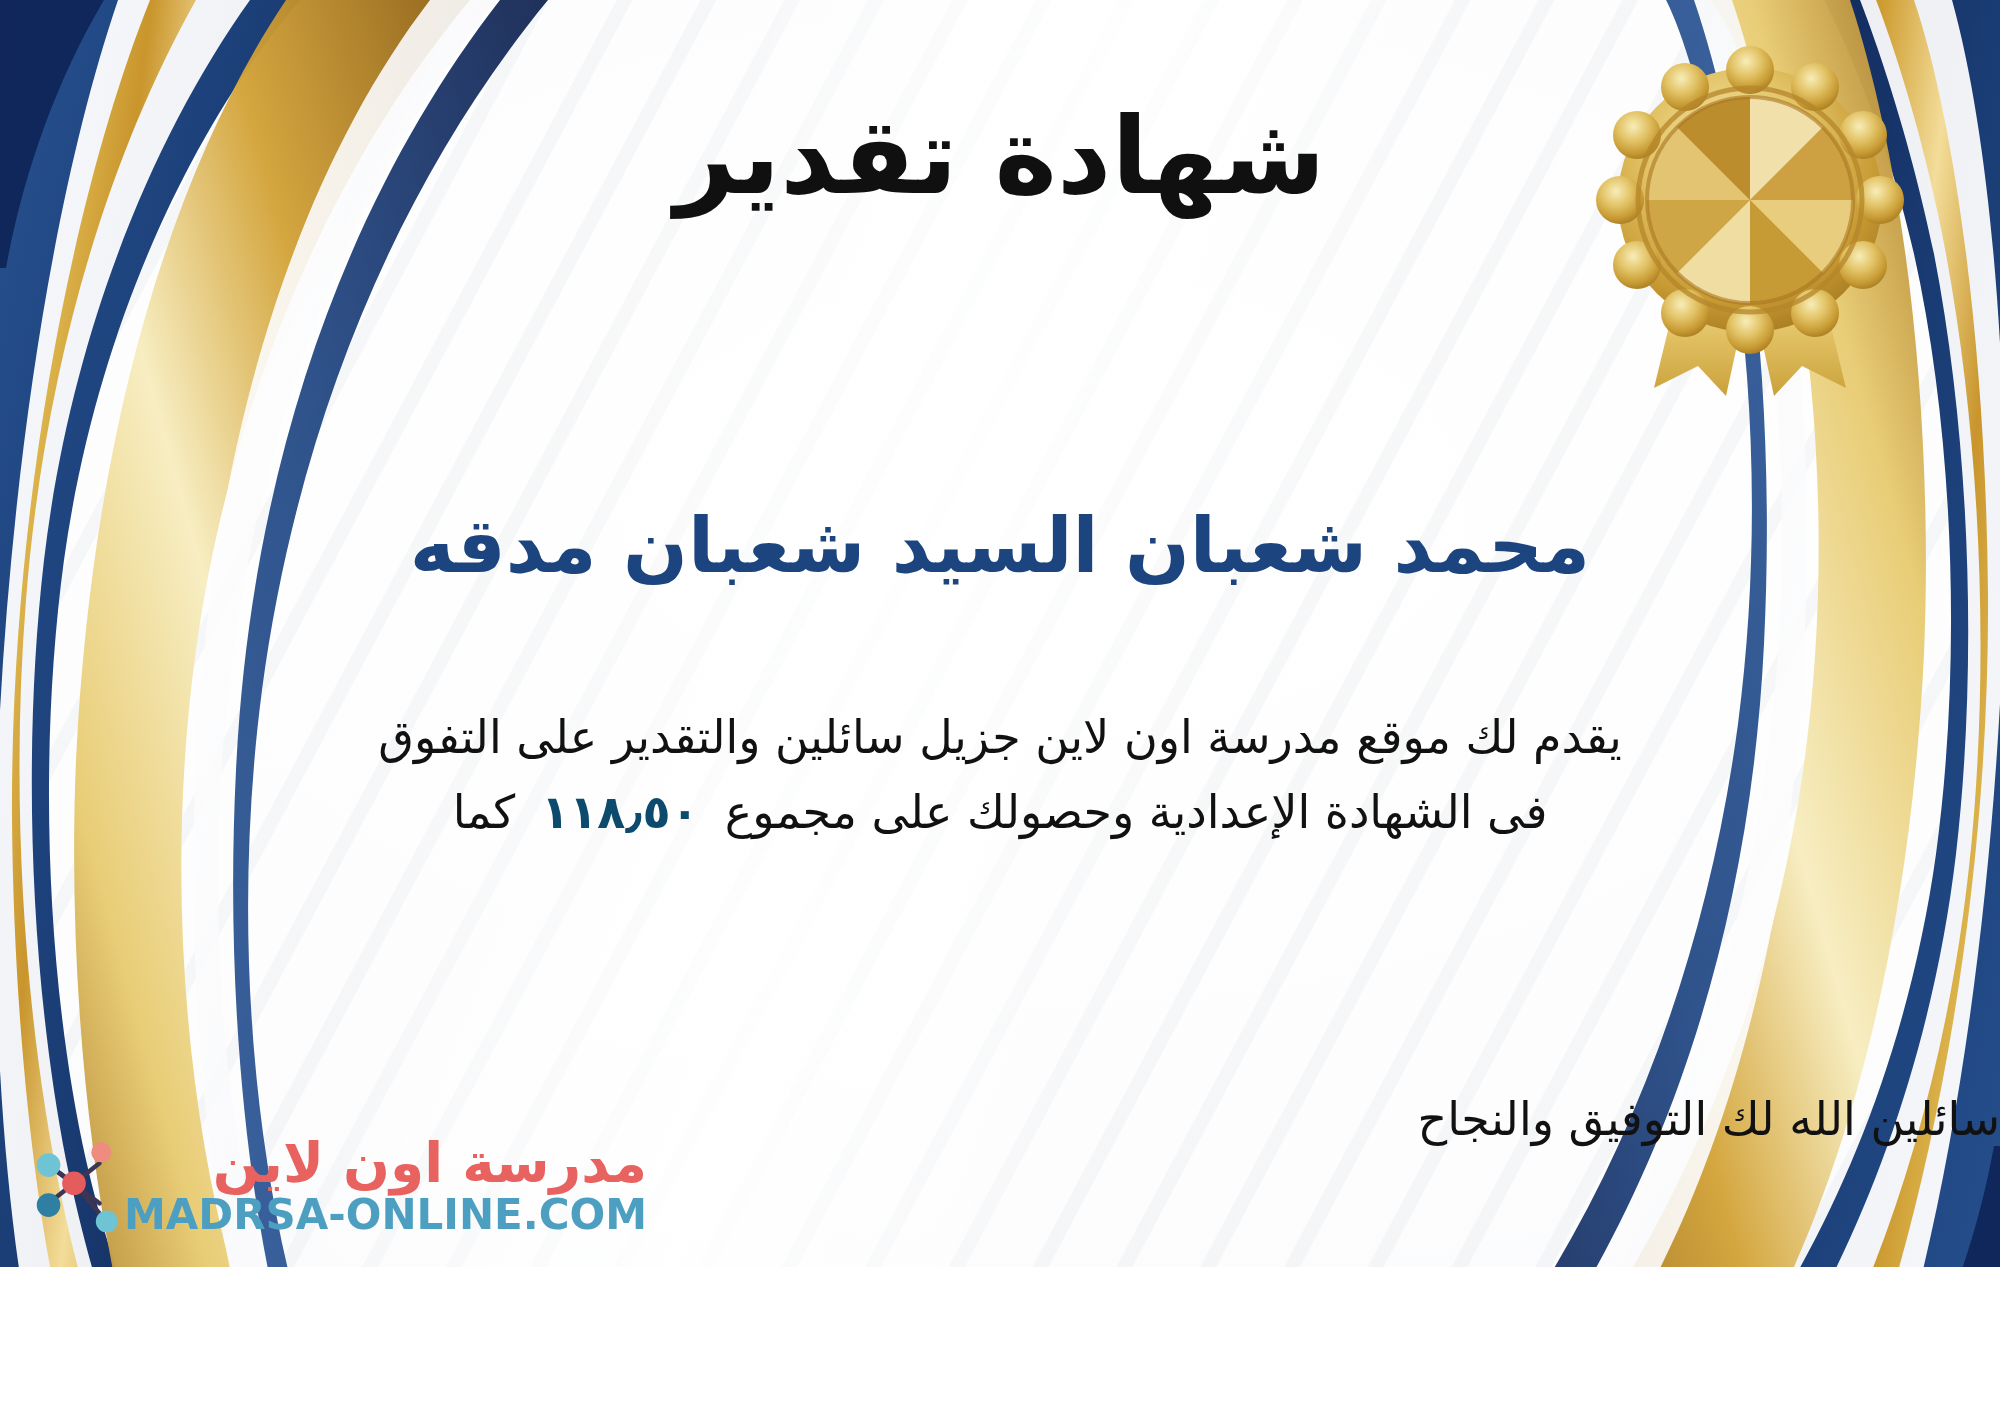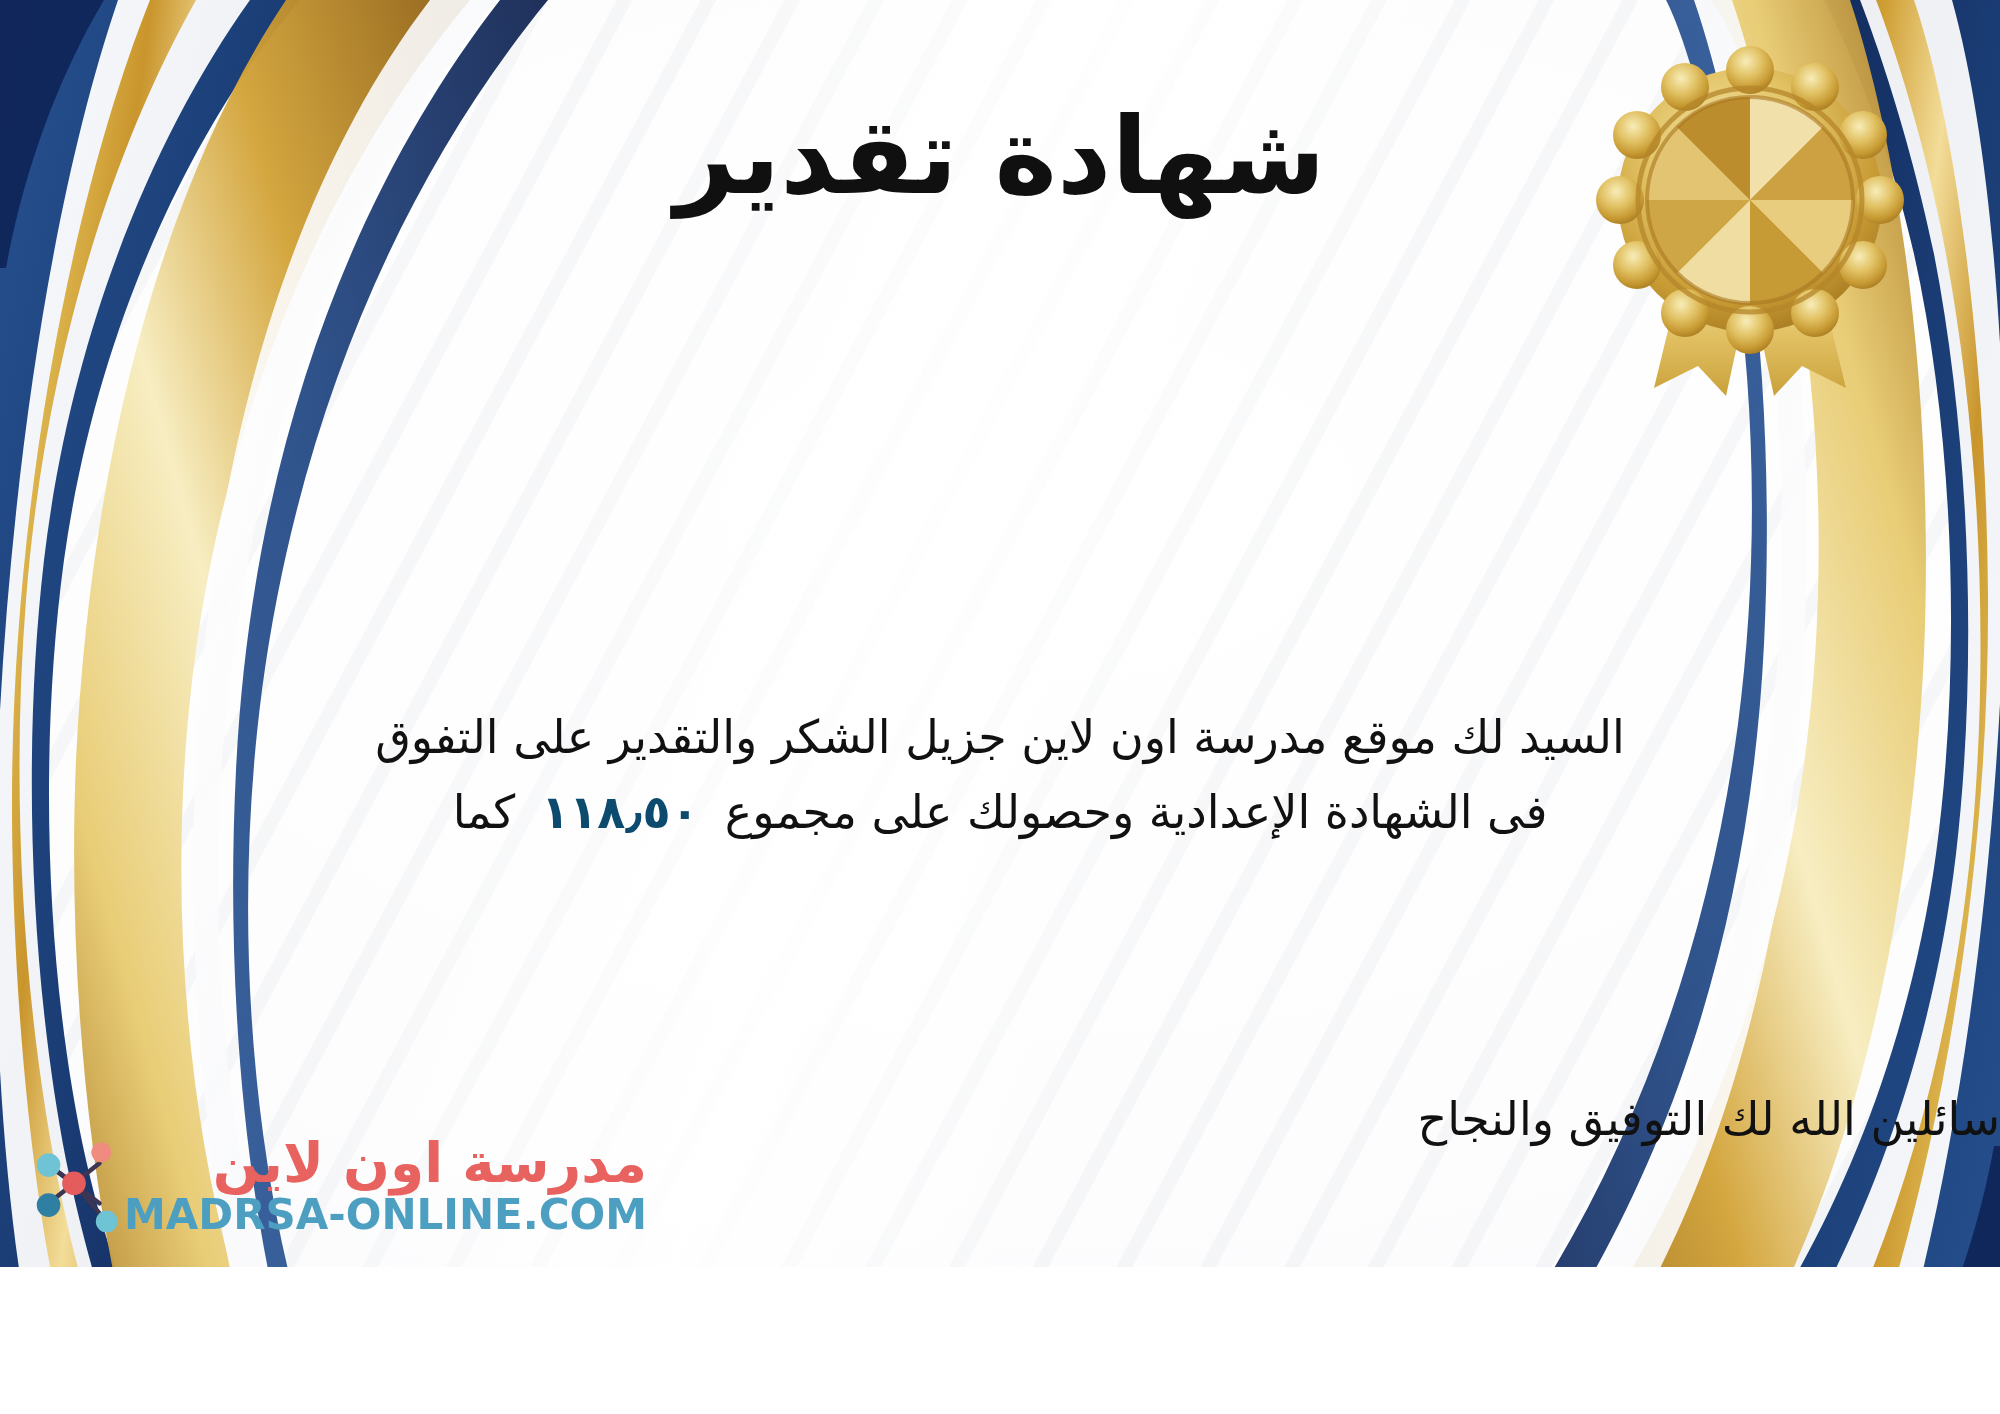--- a/index.html
+++ b/index.html
@@ -226,23 +226,24 @@
           <path d="M0,0 L0,-103 A103,103 0 0,1 73,-73 Z" fill="#f2e0ab"></path>
           <path d="M0,0 L73,-73 A103,103 0 0,1 103,0 Z" fill="#cda042"></path>
         </g>
         <circle cx="0" cy="0" r="103" fill="none" stroke="#a8761f" stroke-width="4" opacity="0.6"></circle>
       </g>
     </g>
   </svg>
 
   <div class="title">شهادة تقدير</div>
 
+  <div class="recipient">محمد شعبان السيد شعبان مدقه</div>
 
   <div class="body-text">
-    <span class="body-line">السيد لك موقع مدرسة اون لاين جزيل الشكر  والتقدير على التفوق</span>
+    <span class="body-line">يقدم لك موقع مدرسة اون لاين جزيل سائلين  والتقدير على التفوق</span>
     <span class="body-line"><span>فى الشهادة الإعدادية وحصولك على مجموع</span><span class="score">١١٨٫٥٠</span><span>كما</span></span>
   </div>
 
   <div class="closing">سائلين الله لك التوفيق  والنجاح</div>
 
   <div class="brand">
     <div class="brand-text">
       <span class="brand-ar">مدرسة اون لاين</span>
       <span class="brand-en">MADRSA-ONLINE.COM</span>
     </div>

